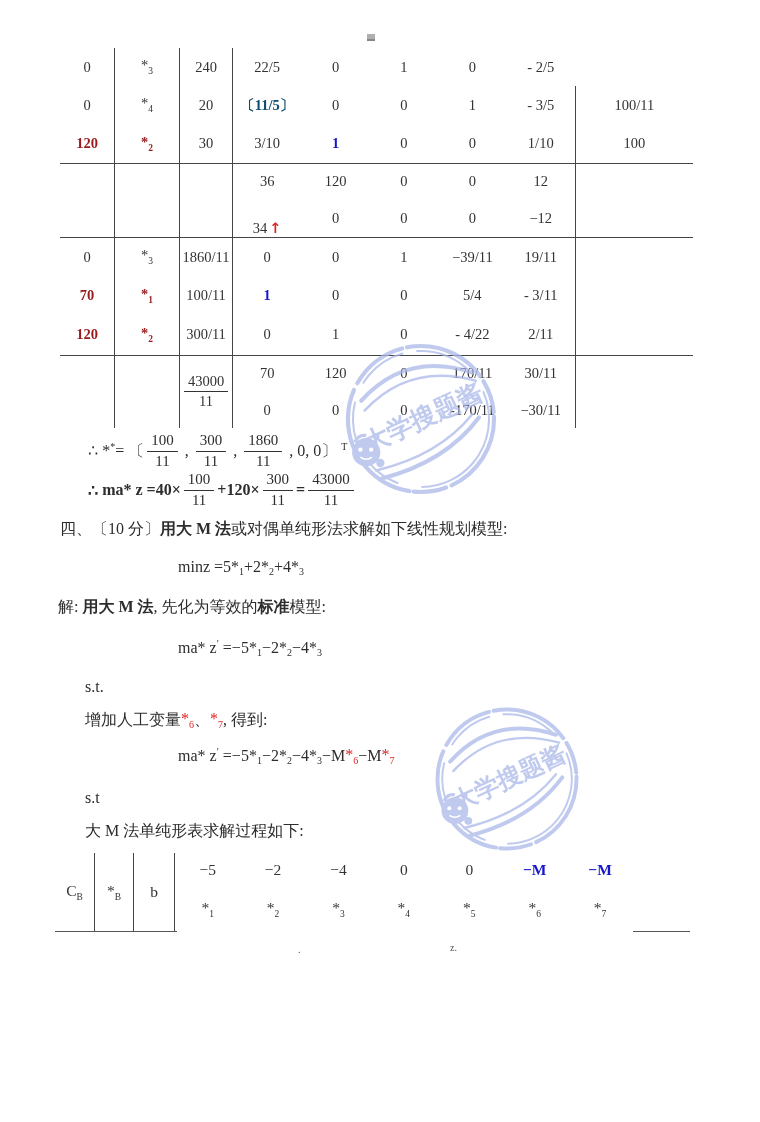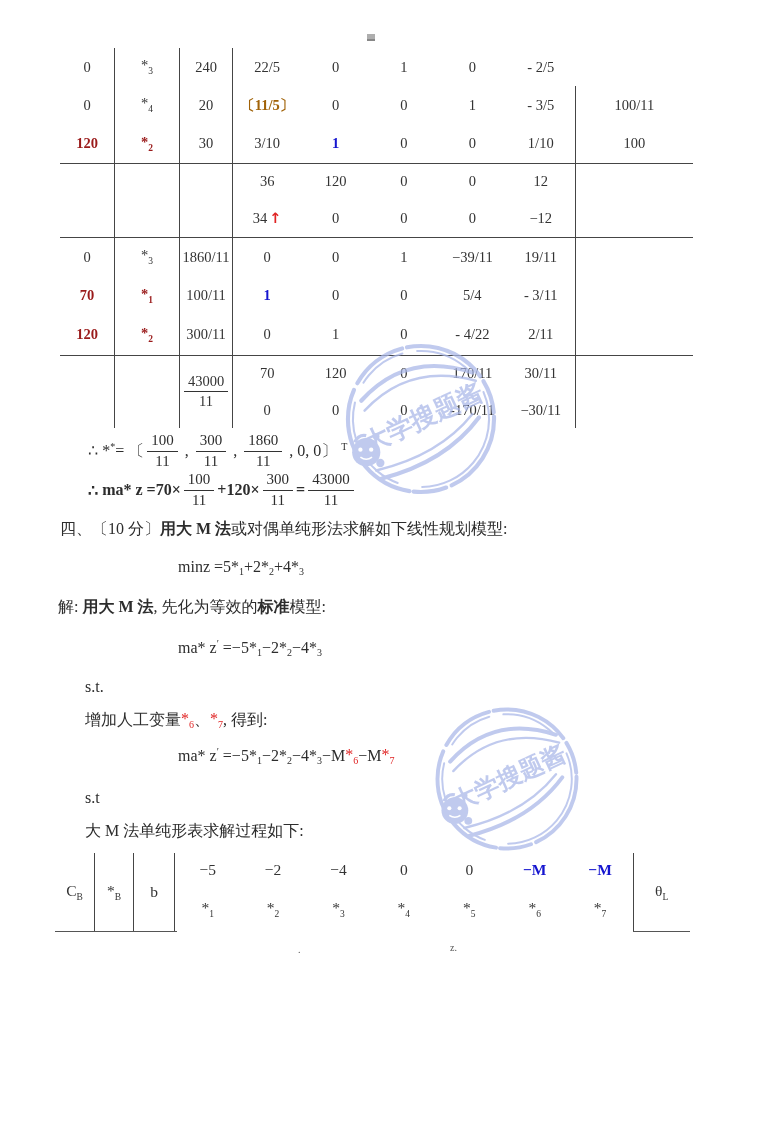--- a/index.html
+++ b/index.html
@@ -4,21 +4,21 @@
 <style>
   html,body{margin:0;padding:0;background:#e8e8e8;}
   .page{position:relative;width:760px;height:1122px;background:#ffffff;margin:0 auto;
         font-family:"Liberation Serif","DejaVu Serif",serif;color:#333;overflow:hidden;}
 
   
   .bold{font-weight:700;}
   .red{color:#9a1b1b;}
   .brightred{color:#e02424;}
   .blue{color:#1515cf;}
-  .green{color:#a16207;}
+  .green{color:#0c4a6e;}
 
   
   .frac{display:inline-block;text-align:center;vertical-align:middle;line-height:1.15;margin:0 3px;}
   .frac .num{display:block;border-bottom:1.3px solid #333;padding:0 4px 1px;}
   .frac .den{display:block;padding:1px 4px 0;}
 
   
   .t1{position:absolute;left:60px;top:48px;width:633px;display:grid;
       grid-template-columns:55px 65px 53px repeat(5,68.4px) 118px;
       grid-template-rows:38px 38px 39px 37px 37px 40px 37px 41px 37px 36px;}
@@ -92,21 +92,21 @@
       <div class="cell br" style="grid-area: 4 / 3;"></div>
       <div class="cell" style="grid-area: 4 / 4;"><span><span>36</span></span></div>
       <div class="cell" style="grid-area: 4 / 5;"><span><span>120</span></span></div>
       <div class="cell" style="grid-area: 4 / 6;"><span><span>0</span></span></div>
       <div class="cell" style="grid-area: 4 / 7;"><span><span>0</span></span></div>
       <div class="cell" style="grid-area: 4 / 8;"><span><span>12</span></span></div>
       <div class="cell bl" style="grid-area: 4 / 9;"></div>
       <div class="cell br" style="grid-area: 5 / 1;"></div>
       <div class="cell br" style="grid-area: 5 / 2;"></div>
       <div class="cell br" style="grid-area: 5 / 3;"></div>
-      <div class="cell" style="grid-area: 5 / 4;"><span><span>34</span><span class="arrow">↑</span></span></div>
+      <div class="cell" style="grid-area: 5 / 4; align-items: flex-end;"><span><span>34</span><span class="arrow">↑</span></span></div>
       <div class="cell" style="grid-area: 5 / 5;"><span><span>0</span></span></div>
       <div class="cell" style="grid-area: 5 / 6;"><span><span>0</span></span></div>
       <div class="cell" style="grid-area: 5 / 7;"><span><span>0</span></span></div>
       <div class="cell" style="grid-area: 5 / 8;"><span><span>−12</span></span></div>
       <div class="cell bl" style="grid-area: 5 / 9;"></div>
       <div class="cell br" style="grid-area: 6 / 1;"><span><span>0</span></span></div>
       <div class="cell br" style="grid-area: 6 / 2;"><span><span>*</span><sub>3</sub></span></div>
       <div class="cell br" style="grid-area: 6 / 3;"><span><span>1860/11</span></span></div>
       <div class="cell" style="grid-area: 6 / 4;"><span><span>0</span></span></div>
       <div class="cell" style="grid-area: 6 / 5;"><span><span>0</span></span></div>
@@ -157,21 +157,21 @@
       <span class="frac"><span class="num">100</span><span class="den">11</span></span>
       <span><span> , </span></span>
       <span class="frac"><span class="num">300</span><span class="den">11</span></span>
       <span><span> , </span></span>
       <span class="frac"><span class="num">1860</span><span class="den">11</span></span>
       <span><span> , 0, 0〕 </span></span>
       <span><sup>T</sup></span>
     </div>
   <div class="fline" style="left:88px;top:468px;height:44px">
       <span class="bold"><span>∴ </span></span>
-      <span class="bold"><span>ma* z =70×</span></span>
+      <span class="bold"><span>ma* z =40×</span></span>
       <span class="frac"><span class="num">100</span><span class="den">11</span></span>
       <span class="bold"><span>+120×</span></span>
       <span class="frac"><span class="num">300</span><span class="den">11</span></span>
       <span class="bold"><span>=</span></span>
       <span class="frac"><span class="num">43000</span><span class="den">11</span></span>
     </div>
 
   <div class="fline" style="left:60px;top:518px;height:22px">
       <span><span>四、〔10 分〕</span></span>
       <span class="bold"><span>用大 M 法</span></span>
@@ -246,21 +246,20 @@
       <div class="cell" style="grid-area: 1 / 8;"><span><span>0</span></span></div>
       <div class="cell" style="grid-area: 1 / 9;"><span class="blue bold"><span>−M</span></span></div>
       <div class="cell" style="grid-area: 1 / 10;"><span class="blue bold"><span>−M</span></span></div>
       <div class="cell" style="grid-area: 2 / 4;"><span><span>*</span><sub>1</sub></span></div>
       <div class="cell" style="grid-area: 2 / 5;"><span><span>*</span><sub>2</sub></span></div>
       <div class="cell" style="grid-area: 2 / 6;"><span><span>*</span><sub>3</sub></span></div>
       <div class="cell" style="grid-area: 2 / 7;"><span><span>*</span><sub>4</sub></span></div>
       <div class="cell" style="grid-area: 2 / 8;"><span><span>*</span><sub>5</sub></span></div>
       <div class="cell" style="grid-area: 2 / 9;"><span><span>*</span><sub>6</sub></span></div>
       <div class="cell" style="grid-area: 2 / 10;"><span><span>*</span><sub>7</sub></span></div>
-      <div class="cell bl" style="grid-area: 1 / 11 / 3;"><span><span>θ</span><sub>L</sub></span></div>
     </div>
 
   <div class="stamp" style="left:338px;top:336px;width:166px;height:166px"><svg viewBox="0 0 200 200" width="100%" height="100%">
         <g stroke="#a9b7e8" fill="none" stroke-linecap="round">
           <circle cx="100" cy="100" r="88" stroke-width="5" stroke-dasharray="100 7 40 5 160 9 70 6"></circle>
           <circle cx="100" cy="100" r="82" stroke-width="2.5" stroke-dasharray="70 30 120 26 60 18" transform="rotate(40 100 100)"></circle>
           <path d="M28 78 Q 82 18 162 44" stroke-width="5"></path>
           <path d="M32 90 Q 86 32 166 54" stroke-width="3"></path>
           <path d="M52 172 Q 130 152 170 98" stroke-width="5"></path>
           <path d="M46 162 Q 122 144 162 94" stroke-width="3"></path>

